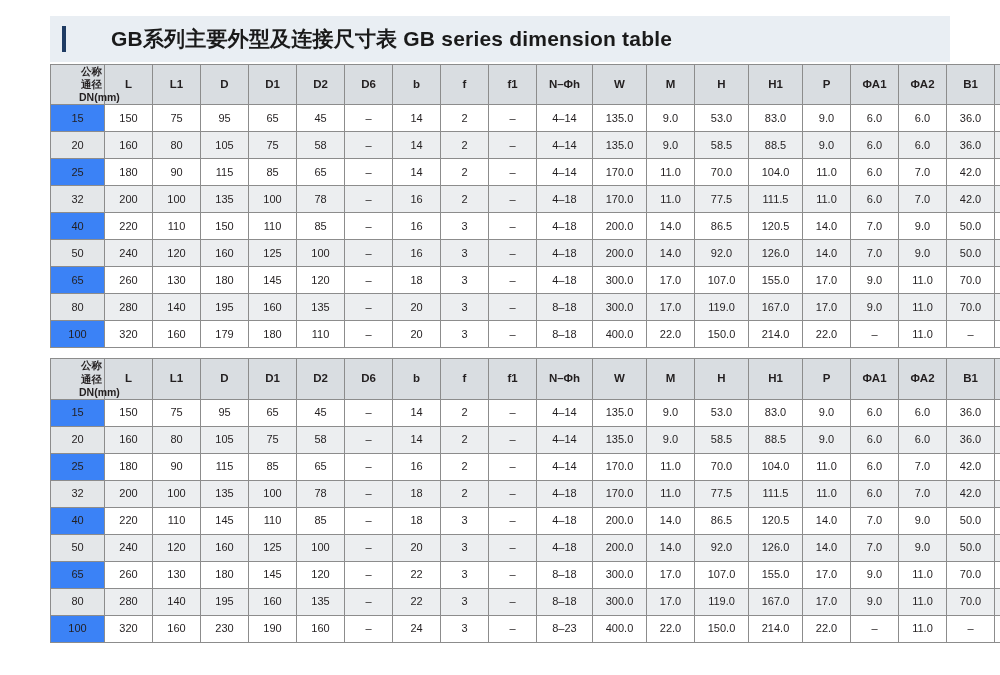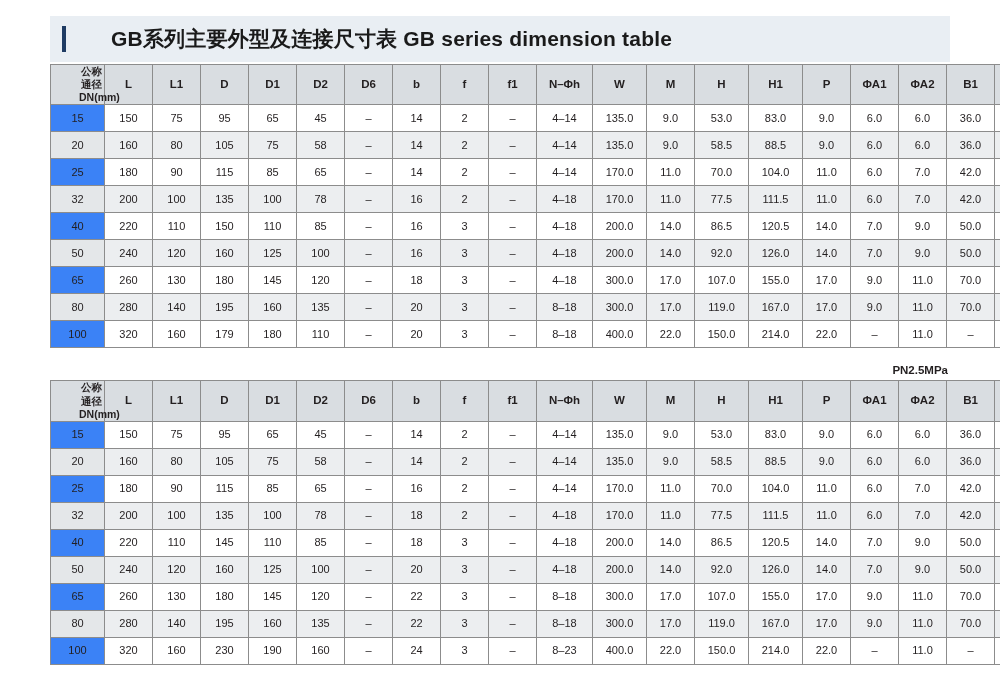--- a/index.html
+++ b/index.html
@@ -353,21 +353,20 @@
             <td>–</td>
             <td>11.0</td>
             <td>–</td>
             <td>102.0</td>
           </tr>
         </tbody>
     </table>
   </div>
 
   <div class="section">
-    <div class="pressure-label">PN2.5MPa</div>
     <table class="dim">
       <colgroup>
         <col class="c-dn">
           <col class="c-std">
           <col class="c-std">
           <col class="c-std">
           <col class="c-std">
         <col class="c-std">
           <col class="c-std">
           <col class="c-std">

